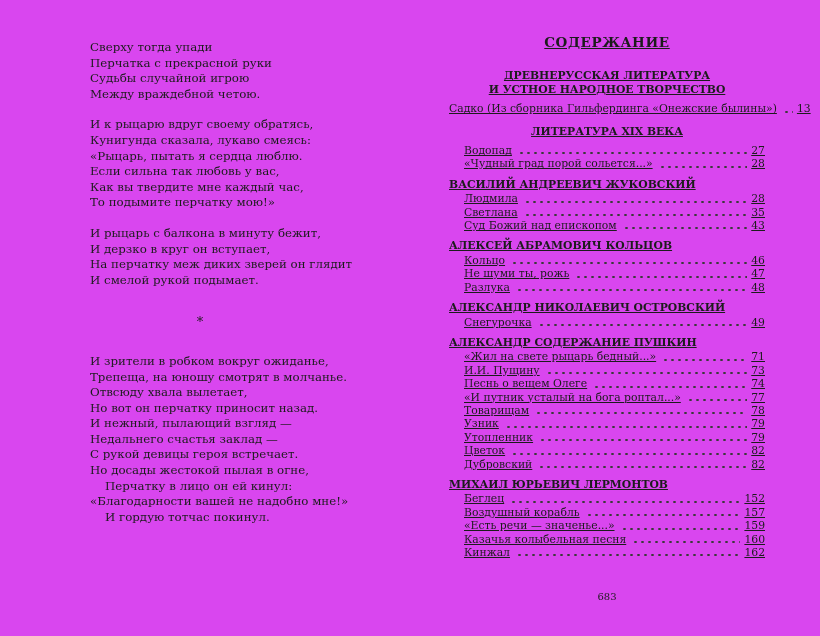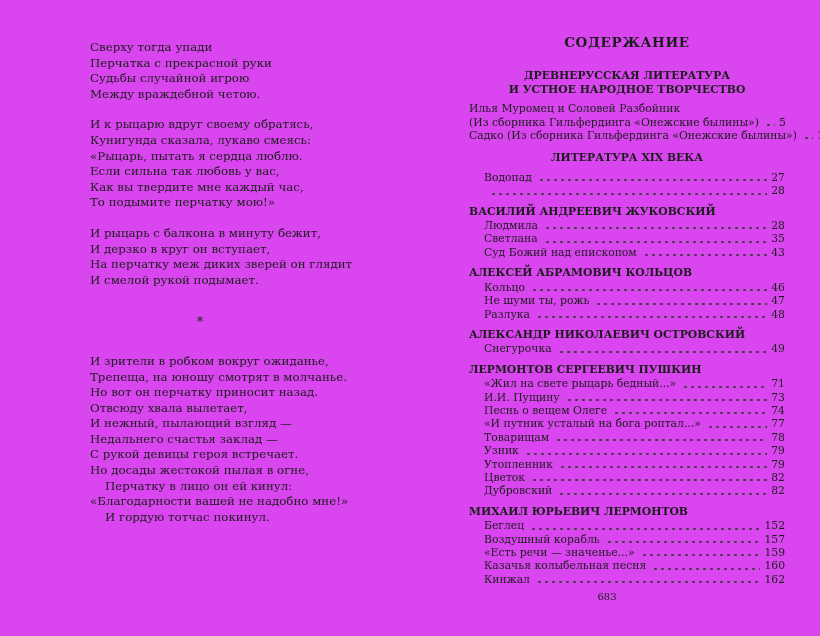--- a/index.html
+++ b/index.html
@@ -31,25 +31,26 @@
   .poem-line { white-space: pre; }
   .separator {
     width: 220px;
     text-align: center;
     font-size: 13px;
     margin: 26px 0 24px 0;
   }
   
   .toc-col {
     position: absolute;
-    left: 469px;
+    left: 449px;
     top: 36px;
     width: 316px;
     font-size: 10.8px;
     line-height: 13.4px;
+    text-decoration: underline;
   }
   .toc-title {
     margin: 0 0 20px 0;
     text-align: center;
     font-size: 13.5px;
     font-weight: bold;
     letter-spacing: 0.6px;
   }
   .toc-heading {
     font-weight: bold;
@@ -115,69 +116,62 @@
       <div class="stanza">
         <div class="poem-line">И рыцарь с балкона в минуту бежит,</div>
         <div class="poem-line">И дерзко в круг он вступает,</div>
         <div class="poem-line">На перчатку меж диких зверей он глядит</div>
         <div class="poem-line">И смелой рукой подымает.</div>
       </div>
       <div class="separator">*</div>
       <div class="stanza">
         <div class="poem-line">И зрители в робком вокруг ожиданье,</div>
         <div class="poem-line">Трепеща, на юношу смотрят в молчанье.</div>
+        <div class="poem-line">Отвсюду хвала вылетает,</div>
         <div class="poem-line">Но вот он перчатку приносит назад.</div>
-        <div class="poem-line">Отвсюду хвала вылетает,</div>
         <div class="poem-line">И нежный, пылающий взгляд —</div>
         <div class="poem-line">Недальнего счастья заклад —</div>
         <div class="poem-line">С рукой девицы героя встречает.</div>
         <div class="poem-line">Но досады жестокой пылая в огне,</div>
         <div class="poem-line">    Перчатку в лицо он ей кинул:</div>
         <div class="poem-line">«Благодарности вашей не надобно мне!»</div>
         <div class="poem-line">    И гордую тотчас покинул.</div>
       </div>
     </div>
 
   <div class="toc-col">
     <h1 class="toc-title">СОДЕРЖАНИЕ</h1>
     <div id="toc-body">
         <div class="toc-heading">
           <div class="heading-line">ДРЕВНЕРУССКАЯ ЛИТЕРАТУРА</div>
           <div class="heading-line">И УСТНОЕ НАРОДНОЕ ТВОРЧЕСТВО</div>
         </div>
         <div class="toc-group">
           <div class="toc-work">
-            <div class="work-line">Илья Муромец и Соловей Разбойник</div>
-            <div class="work-row">
-              <span class="work-text">(Из сборника Гильфердинга «Онежские былины»)</span>
-              <span class="leader"></span>
-              <span class="page-num">5</span>
-            </div>
-          </div>
-          <div class="toc-work">
             <div class="work-row">
               <span class="work-text">Садко (Из сборника Гильфердинга «Онежские былины»)</span>
               <span class="leader"></span>
               <span class="page-num">13</span>
             </div>
           </div>
         </div>
         <div class="toc-heading">
           <div class="heading-line">ЛИТЕРАТУРА XIX ВЕКА</div>
         </div>
         <div class="toc-group">
           <div class="toc-work indented">
             <div class="work-row">
               <span class="work-text">Водопад</span>
               <span class="leader"></span>
               <span class="page-num">27</span>
             </div>
           </div>
           <div class="toc-work indented">
             <div class="work-row">
+              <span class="work-text">«Чудный град порой сольется...»</span>
               <span class="leader"></span>
               <span class="page-num">28</span>
             </div>
           </div>
         </div>
         <div class="toc-group">
           <div class="toc-author">ВАСИЛИЙ АНДРЕЕВИЧ ЖУКОВСКИЙ</div>
           <div class="toc-work indented">
             <div class="work-row">
               <span class="work-text">Людмила</span>
@@ -228,21 +222,21 @@
           <div class="toc-author">АЛЕКСАНДР НИКОЛАЕВИЧ ОСТРОВСКИЙ</div>
           <div class="toc-work indented">
             <div class="work-row">
               <span class="work-text">Снегурочка</span>
               <span class="leader"></span>
               <span class="page-num">49</span>
             </div>
           </div>
         </div>
         <div class="toc-group">
-          <div class="toc-author">ЛЕРМОНТОВ СЕРГЕЕВИЧ ПУШКИН</div>
+          <div class="toc-author">АЛЕКСАНДР СОДЕРЖАНИЕ ПУШКИН</div>
           <div class="toc-work indented">
             <div class="work-row">
               <span class="work-text">«Жил на свете рыцарь бедный...»</span>
               <span class="leader"></span>
               <span class="page-num">71</span>
             </div>
           </div>
           <div class="toc-work indented">
             <div class="work-row">
               <span class="work-text">И.И. Пущину</span>

